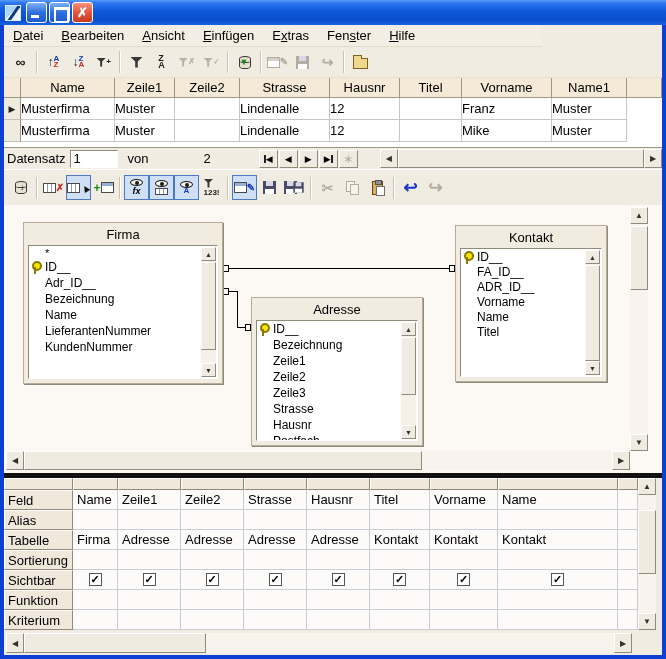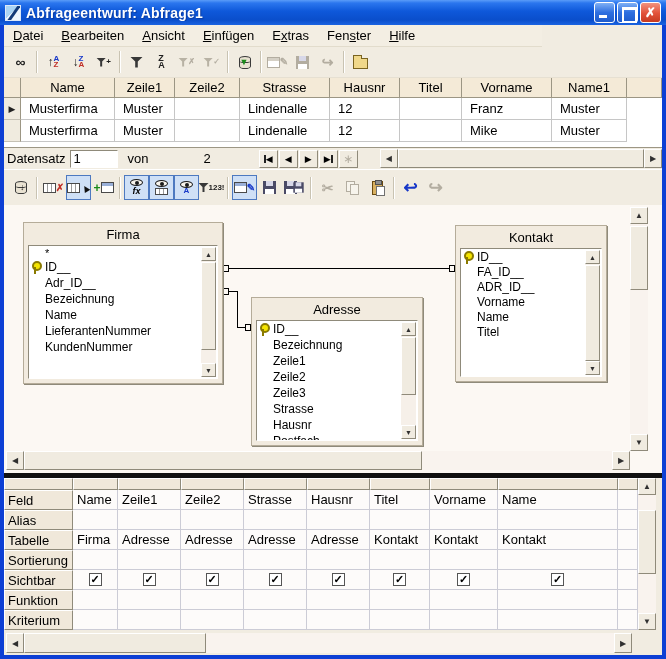--- a/index.html
+++ b/index.html
@@ -81,21 +81,21 @@
 
   
   .datasheet { position:absolute; left:0; top:53px; width:658px; height:69px; background:#fff;
     display:grid; grid-template-columns:17px 94px 60px 65px 90px 70px 62px 90px 75px 1fr;
     grid-template-rows:20px 22px 22px 5px; font-size:13px; }
   .dsh { background:#f4ead7; border-right:1px solid #9c9684; border-bottom:1px solid #9c9684;
     display:flex; align-items:center; justify-content:center; }
   .dssel { background:#f0ebdf; border-right:1px solid #9c9684; border-bottom:1px solid #c5c1b4;
     display:flex; align-items:center; justify-content:center; font-size:9px; color:#222; }
   .dsc { background:#fff; border-right:1px solid #c6c6c6; border-bottom:1px solid #c6c6c6;
-    display:flex; align-items:center; padding-left:8px; white-space:nowrap; overflow:hidden; }
+    display:flex; align-items:center; padding-left:0; white-space:nowrap; overflow:hidden; }
   .dsfill { background:#fff; }
 
   
   .navigator { position:absolute; left:0; top:122px; width:658px; height:22px; background:#f1ece1;
     display:flex; align-items:center; font-size:13px; border-top:1px solid #9c9684; }
   .nav-label { padding:0 4px 0 3px; }
   .nav-input { width:48px; height:18px; background:#fff; border:1px solid; border-color:#8f8a7a #fff #fff #8f8a7a;
     font-size:13px; font-family:"Liberation Sans",sans-serif; padding:0 3px; }
   .nav-of { margin-left:10px; }
   .nav-total { margin-left:55px; }
@@ -171,21 +171,20 @@
   .bottom-hscroll .strack { flex:1; }
   .corner { width:30px; height:20px; background:#f1ece1; }
 </style>
 </head>
 <body>
 
 <div id="window">
 
   <div class="titlebar">
     <span class="app-icon"></span>
-    <span class="title-text">Abfrageentwurf: Abfrage1</span>
     <span class="winbtns">
       <span class="winbtn min"></span>
       <span class="winbtn max"></span>
       <span class="winbtn close">
           <span class="x">✗</span>
         </span>
     </span>
   </div>
 
   <div id="inner">
@@ -388,21 +387,21 @@
         </span>
       <span class="tbtn pressed">
           <span style="display:flex;flex-direction:column;align-items:center">
             <span class="eye"></span>
             <span class="stack">
               <span class="blue">A</span>
             </span>
           </span>
         </span>
       <span class="tbtn">
-          <span style="display:flex;flex-direction:row;align-items:flex-start">
+          <span style="display:flex;flex-direction:column;align-items:flex-start">
             <span class="funnel sm"></span>
             <span style="font-size:8px;font-weight:bold;color:#1a1a1a">123!</span>
           </span>
         </span>
       <span class="tsep"></span>
       <span class="tbtn pressed">
           <span class="row-ic">
             <span class="mwin"></span>
             <span class="gly blue" style="font-size:10px">✎</span>
           </span>

